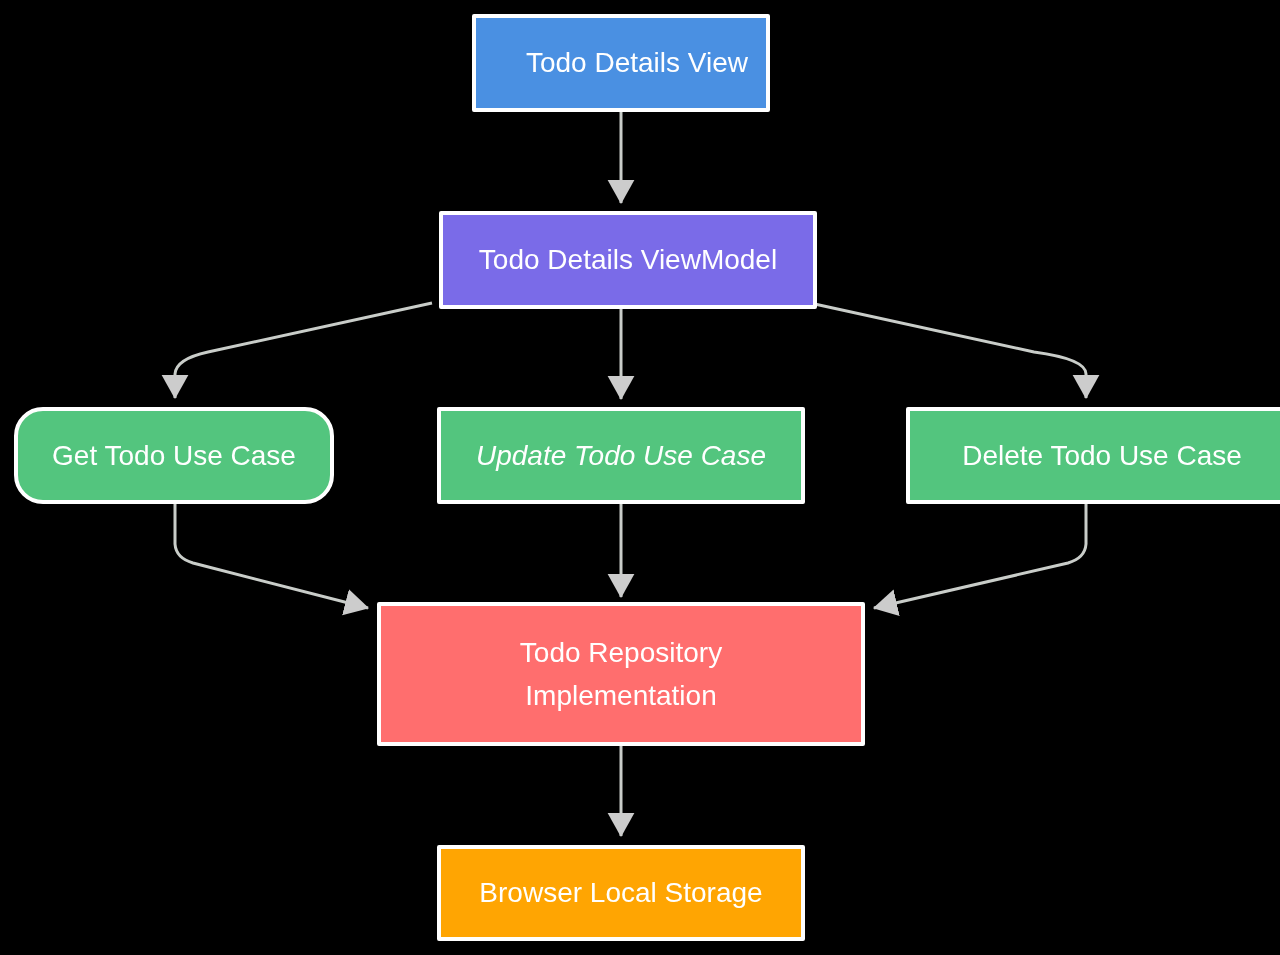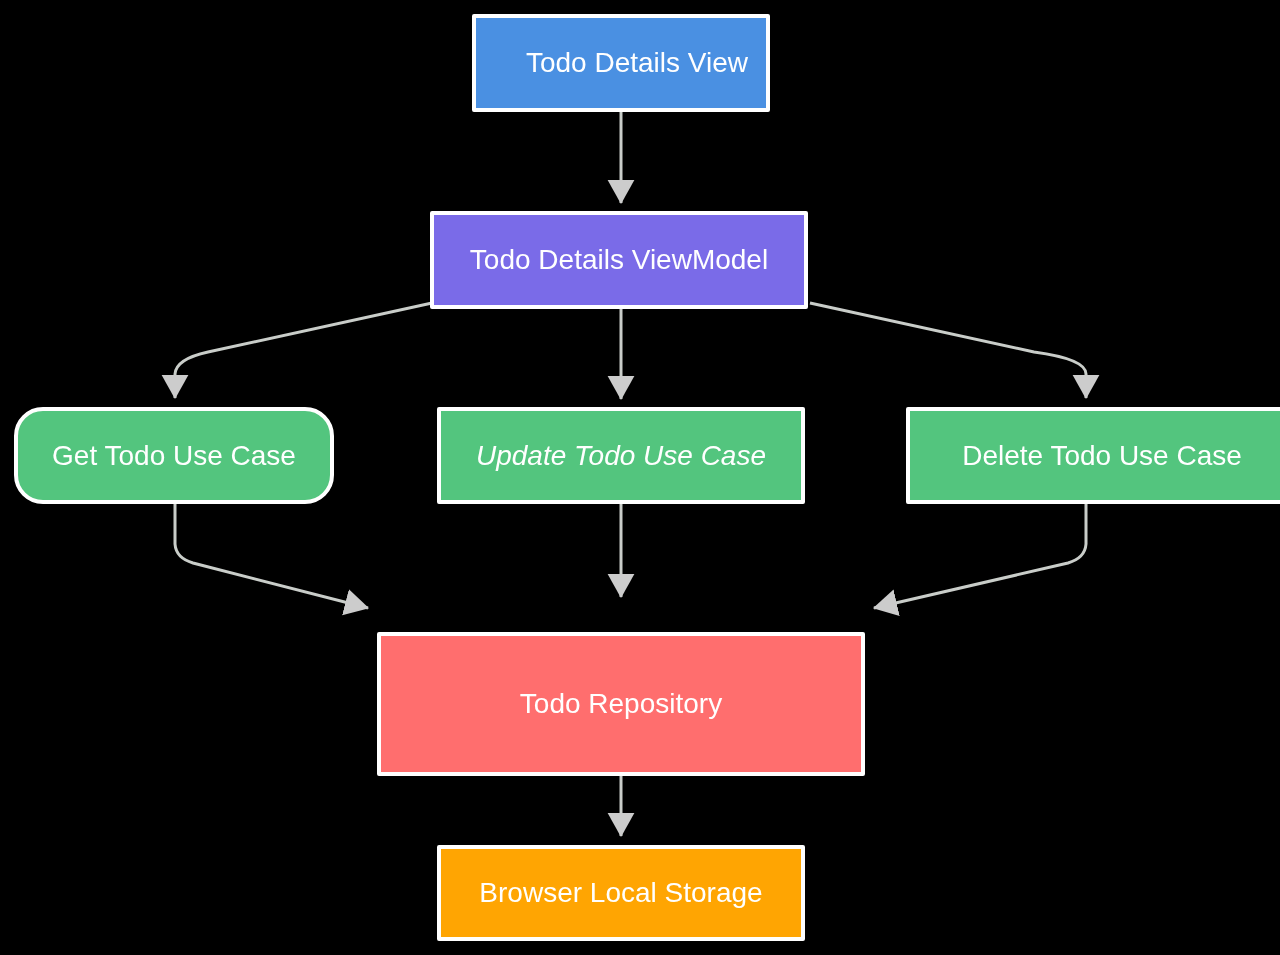--- a/index.html
+++ b/index.html
@@ -23,25 +23,25 @@
     align-items:center;
     justify-content:center;
     color:#ffffff;
     font-size:28px;
     line-height:1.55;
     text-align:center;
   }
   .node span{display:block;white-space:nowrap;}
   
   #n-view    {left:472px; top:14px;  width:298px; height:98px;}
-  #n-vm      {left:430px; top:211px; width:378px; height:98px;}
+  #n-vm      {left:439px; top:211px; width:378px; height:98px;}
   #n-get     {left:14px;  top:407px; width:320px; height:97px;border-radius:29px;}
   #n-update  {left:437px; top:407px; width:368px; height:97px;}
   #n-delete  {left:906px; top:407px; width:392px; height:97px;}
-  #n-repo    {left:377px; top:602px; width:488px; height:144px;margin-top:30px;}
+  #n-repo    {left:377px; top:602px; width:488px; height:144px;}
   #n-storage {left:437px; top:845px; width:368px; height:96px;}
 </style>
 </head>
 <body>
 
 <div class="canvas" style="background: rgb(0, 0, 0);">
 
   <svg class="edges" viewBox="0 0 1280 955" xmlns="http://www.w3.org/2000/svg">
     <defs>
       <marker id="arrowhead" viewBox="0 0 10 10" refX="8.6" refY="5" markerWidth="9" markerHeight="10" orient="auto">
@@ -73,19 +73,20 @@
   <div class="node" id="n-update" style="background: rgb(83, 197, 126); font-style: italic;">
     <span>Update Todo Use Case</span>
   </div>
 
   <div class="node" id="n-delete" style="background: rgb(83, 197, 126);">
     <span>Delete Todo Use Case</span>
   </div>
 
   <div class="node" id="n-repo" style="background: rgb(255, 110, 110);">
     <span>Todo Repository</span>
+    <span>Implementation</span>
   </div>
 
   <div class="node" id="n-storage" style="background: rgb(255, 165, 2);">
     <span>Browser Local Storage</span>
   </div>
 
 </div>
 
 </body></html>

